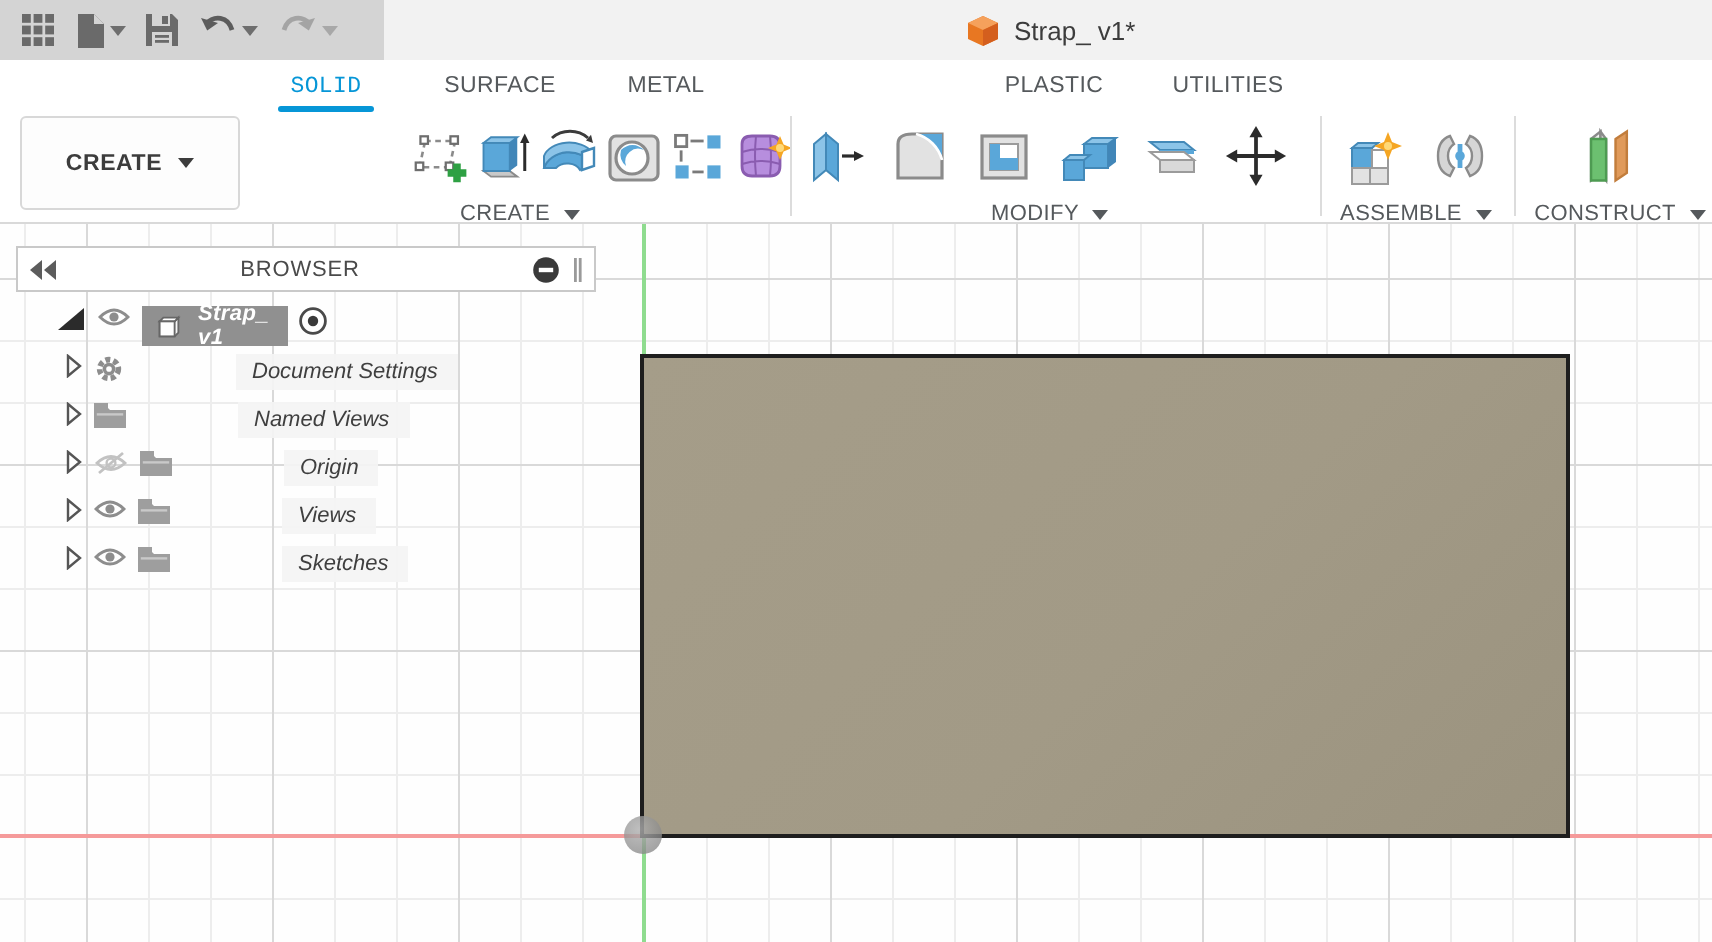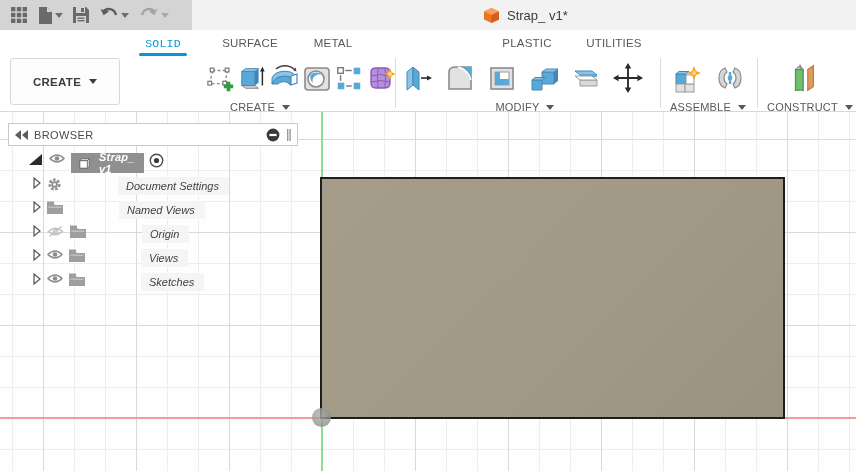--- a/index.html
+++ b/index.html
@@ -39,21 +39,21 @@
       linear-gradient(to bottom, #ededed 1px, transparent 1px);
     background-size: 93px 93px, 93px 93px, 31px 31px, 31px 31px;
     background-position: 43px 0, 0 27px, 12px 0, 0 27px; }
   .axis-y { position:absolute; left:321px; top:0; width:2px; height:359px; background:#8fdc8f; }
   .axis-x { position:absolute; left:0; top:305px; width:856px; height:2px; background:#f59a9a; }
   .body-rect { position:absolute; left:320px; top:65px; width:465px; height:242px; background:linear-gradient(135deg,#a59d89 0%,#a29a86 55%,#9b937f 100%); border:2px solid #1e1e1e; }
   .origin-dot { position:absolute; left:312px; top:296px; width:19px; height:19px; border-radius:50%; background:radial-gradient(circle at 40% 35%, rgba(175,175,175,.8), rgba(120,120,120,.75)); }
 
   
   .browser-header { position:absolute; left:8px; top:11px; width:290px; height:23px; background:#fff; border:1px solid #c9c9c9; display:flex; align-items:center; padding:0 6px; }
-  .browser-title { font-size:11px; color:#4a4a4a; letter-spacing:.4px; margin-left:6px; flex:1; }
+  .browser-title { font-size:11px; color:#4a4a4a; letter-spacing:.4px; margin-left:6px; flex:1;text-align:center; }
   .tree { position:absolute; left:0; top:38px; }
   .tree-row { position:absolute; height:20px; display:flex; align-items:flex-start;font-style:italic; }
   .row-label { font-size:11px; color:#3f3f3f; background:rgba(244,244,244,.92); padding:3px 10px 3px 8px; white-space:nowrap;margin-left:48px; }
   .root-hl { display:flex; align-items:center; gap:7px; background:#909090; padding:2px 10px 2px 6px; height:20px; }
   .root-label { font-size:11px; font-weight:bold; color:#fff; letter-spacing:.2px; }
   .disc { margin-right:6px; display:flex; }
   .eye-wrap { margin-right:6px; display:flex; }
   .ico { display:flex; }
 </style>
 </head>

